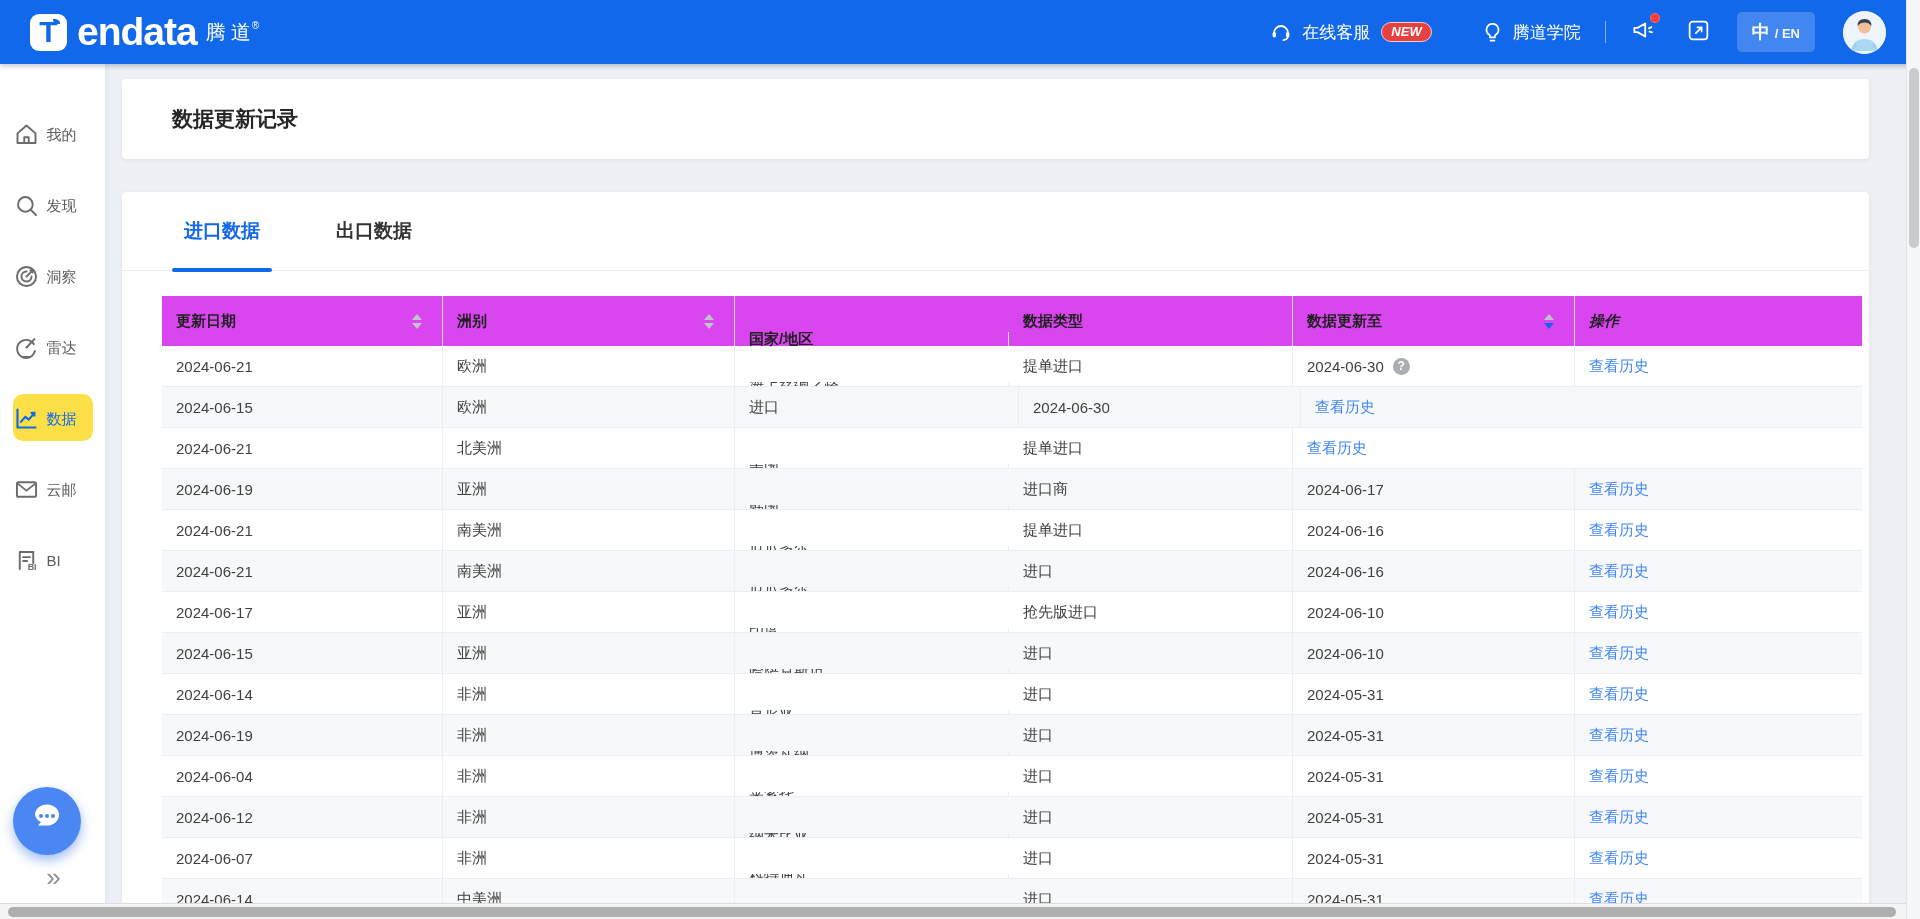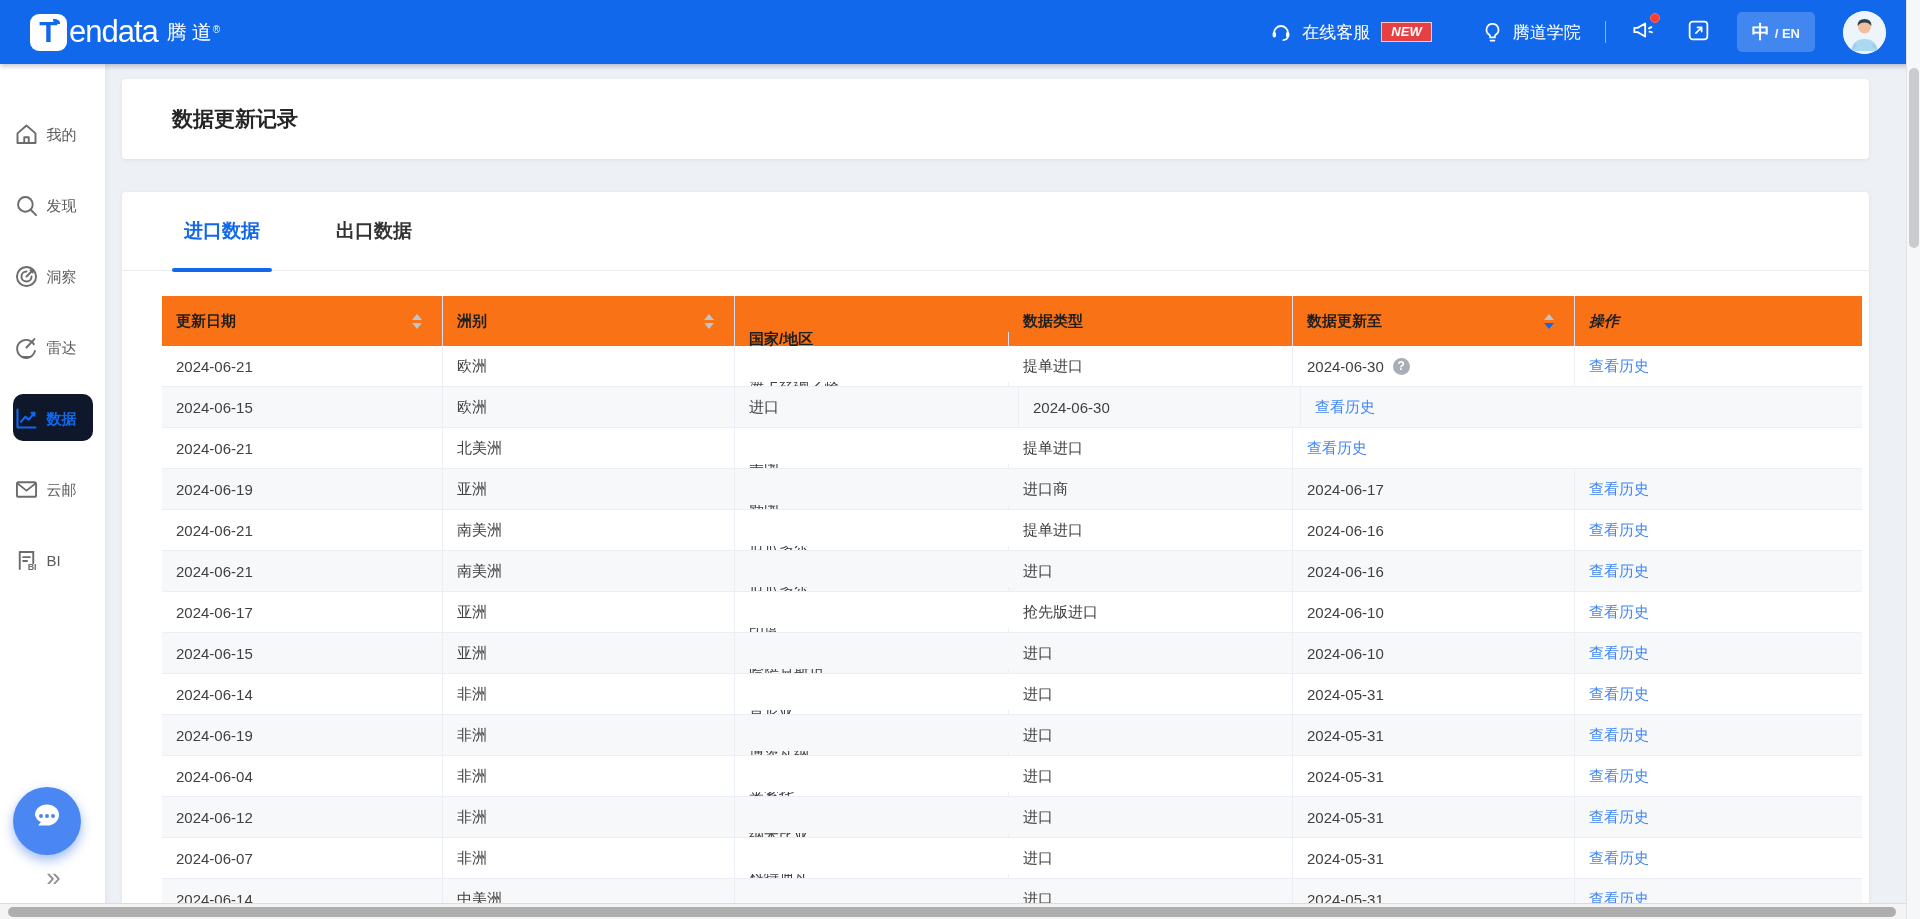--- a/index.html
+++ b/index.html
@@ -21,30 +21,30 @@
   .logo-box {
     width:37px; height:37px; background:#fff; border-radius:9px;
     display:flex; align-items:center; justify-content:center;
     color:#1268eb; font-weight:bold; font-size:30px; line-height:1;
     position:relative;
   }
   .logo-box::after { 
     content:""; position:absolute; top:5px; right:7px; width:7px; height:5px;
     background:#1268eb; border-radius:0 80% 0 80%;
   }
-  .logo-word { font-size:31px; font-weight:normal; letter-spacing:-1px; margin-left:2px; }
+  .logo-word { font-size:39px; font-weight:bold; letter-spacing:-1px; margin-left:10px; }
   .logo-cn { font-size:20px; margin-left:9px; letter-spacing:5px; font-weight:500; }
   .logo-reg { font-size:10px; align-self:flex-start; margin-top:10px; margin-left:-4px; }
 
   .top-nav { margin-left:auto; display:flex; align-items:center; margin-right:34px; }
   .nav-link { display:flex; align-items:center; gap:9px; font-size:17px; cursor:pointer; white-space:nowrap; }
   .nav-link svg { display:block; }
   .new-badge {
     background:#e64042; color:#fff; font-size:13px; font-weight:bold; font-style:italic;
-    padding:2px 9px 3px; border-radius:0; border:1px solid #f5caca;
+    padding:2px 9px 3px; border-radius:10px; border:1px solid #f5caca;
     margin-left:2px; line-height:1;
   }
   .nav-sep { width:1px; height:22px; background:rgba(255,255,255,.5); margin:0 24px; }
   .icon-btn { position:relative; cursor:pointer; display:flex; align-items:center; }
   .red-dot {
     position:absolute; top:-4px; right:-4px; width:10px; height:10px;
     background:#ff3b30; border-radius:50%; border:1px solid #ff6b60;
   }
   .lang-btn {
     background:#4286ef; border-radius:5px; padding:8px 15px; margin-left:26px;
@@ -63,21 +63,21 @@
     background:#fff; box-shadow:2px 0 6px rgba(30,60,110,.05);
     display:flex; flex-direction:column; align-items:center;
     padding-top:46px; z-index:20;
   }
   .side-item {
     width:80px; padding:11px 0 9px; border-radius:10px; margin-bottom:24px;
     display:flex; flex-direction:row; align-items:center; gap:7px;
     color:#5b5b5b; font-size:15px; cursor:pointer;
   }
   .side-item svg { display:block; }
-  .side-item.active { background:#0f172a; color:#1268eb;font-weight:bold; }
+  .side-item.active { background:#fde047; color:#1268eb; }
   .side-label { line-height:1; }
   .chat-fab {
     position:absolute; left:13px; top:723px; width:68px; height:68px;
     background:#4b87f3; border-radius:50%;
     display:flex; align-items:center; justify-content:center;
     box-shadow:0 5px 12px rgba(38,105,226,.45); cursor:pointer;
   }
   .collapse-btn {
     position:absolute; left:0; top:800px; width:105px; text-align:center;
     color:#8f8f8f; font-size:26px; line-height:1; cursor:pointer;
@@ -104,21 +104,21 @@
     font-size:19px; font-weight:bold; color:#333; cursor:pointer;
   }
   .tab.active { color:#1268eb; }
   .tab.active::after {
     content:""; position:absolute; left:0; right:0; bottom:-2px; height:4px;
     background:#1268eb; border-radius:2px;
   }
 
   
   .table-wrap { margin:25px 7px 0 40px; width:1700px; }
-  .tbl-header { display:flex; height:50px; background:#f97316; }
+  .tbl-header { display:flex; height:50px; background:#d946ef; }
   .th {
     display:flex; align-items:center; padding:0 14px;
     font-size:15px; font-weight:bold; color:#1f1f1f;
     border-right:1px solid #d6deef;
   }
   .th:last-child { border-right:none;font-style:italic; }
   .c0{width:281px;} .c1{width:292px;justify-content:space-between;} .c2{width:274px;margin-top:36px;} .c3{width:284px;} .c4{width:282px;} .c5{width:287px;}
   .carets { margin-left:auto; margin-right:6px; display:flex; flex-direction:column; gap:3px; cursor:pointer; }
   .caret-up { width:0; height:0; border-left:5px solid transparent; border-right:5px solid transparent; border-bottom:6px solid #c0c4cc; }
   .caret-down { width:0; height:0; border-left:5px solid transparent; border-right:5px solid transparent; border-top:6px solid #c0c4cc; }

